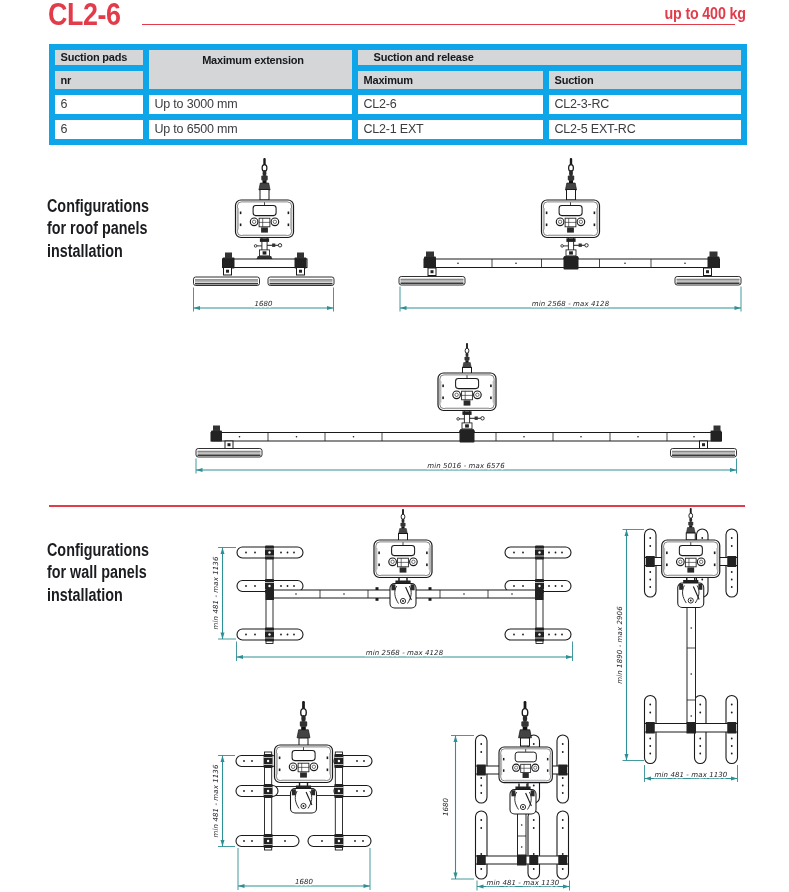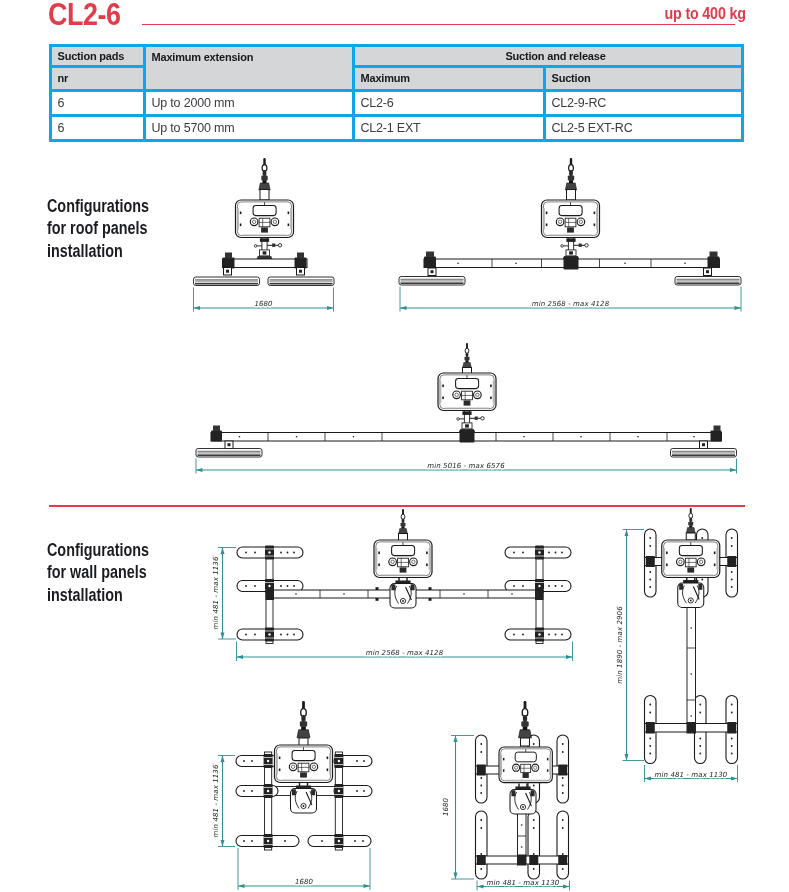--- a/index.html
+++ b/index.html
@@ -11,28 +11,28 @@
   
   #title { left:48px; top:-4px; font-size:32px; font-weight:bold; color:#e23b4a;
            transform:scaleX(0.84); transform-origin:left top; letter-spacing:-0.5px; }
   #redline { left:142px; top:23.6px; width:593px; height:1.7px; background:#e23b4a; }
   #capacity { right:43px; top:4px; font-size:17px; font-weight:bold; color:#e23b4a;
               transform:scaleX(0.84); transform-origin:right top; letter-spacing:-0.2px; }
 
   
   #spec-table { left:48.5px; top:43.5px; border-collapse:collapse; table-layout:fixed;
                 width:692px; font-family:"Liberation Sans",sans-serif; }
-  #spec-table td, #spec-table th { border:3px solid #0ea5e9; vertical-align:middle;
+  #spec-table td, #spec-table th { border:6px solid #0ea5e9; vertical-align:middle;
                 padding:0 0 0 6px; text-align:left; overflow:hidden; white-space:nowrap; }
   #spec-table { border:1.5px solid #232323; }
   #spec-table th { background:#d5d6d8; font-size:11px; font-weight:bold; color:#17181c;
                    letter-spacing:-0.2px; }
   #spec-table td { background:#ffffff; font-size:12.5px; font-weight:normal; color:#3a3c40;
                    letter-spacing:-0.2px; }
-  #spec-table .c { text-align:center; padding-left:16px; }
+  #spec-table .c { padding-left:16px; }
   tr.hr1 { height:21px; } tr.hr2 { height:24px; }
   tr.br  { height:25px; }
 
   
   .sec-head { left:47px; font-size:17.5px; font-weight:bold; color:#1b1c20; line-height:22.3px;
               transform:scaleX(0.82); transform-origin:left top; white-space:nowrap; }
   #roof-head { top:195px; }
   #wall-head { top:539px; }
 
   #divider { left:49px; top:505px; width:696px; height:1.5px; background:#e23b4a; }
@@ -54,37 +54,37 @@
   <table class="abs" id="spec-table">
     <colgroup>
         <col style="width:94px">
         <col style="width:209px">
         <col style="width:191px">
         <col style="width:198px">
       </colgroup>
     <tbody>
         <tr class="hr1">
       <th>Suction pads</th>
-      <th rowspan="2" style="vertical-align:top; padding-top:4px;">Maximum extension</th>
+      <th rowspan="2" style="vertical-align:top; padding-top:4px;text-align:center;">Maximum extension</th>
       <th colspan="2" class="c">Suction and release</th>
     </tr>
     <tr class="hr2">
       <th>nr</th>
       <th>Maximum</th>
       <th>Suction</th>
     </tr>
     <tr class="br">
       <td>6</td>
-      <td>Up to 2000 mm</td>
+      <td>Up to 3000 mm</td>
       <td>CL2-6</td>
-      <td>CL2-9-RC</td>
+      <td>CL2-3-RC</td>
     </tr>
     <tr class="br">
       <td>6</td>
-      <td>Up to 5700 mm</td>
+      <td>Up to 6500 mm</td>
       <td>CL2-1 EXT</td>
       <td>CL2-5 EXT-RC</td>
     </tr>
   </tbody>
     </table>
 
   <div class="abs sec-head" id="roof-head">
     <div>Configurations</div>
     <div>for roof panels</div>
     <div>installation</div>

